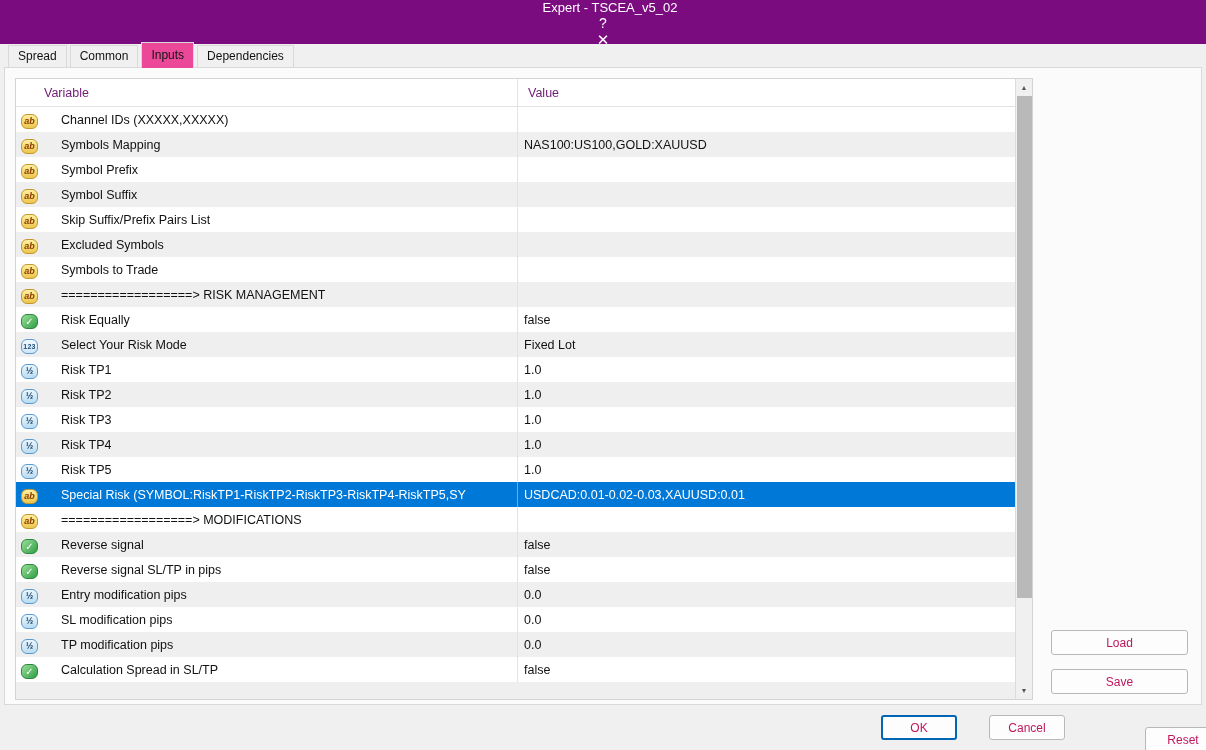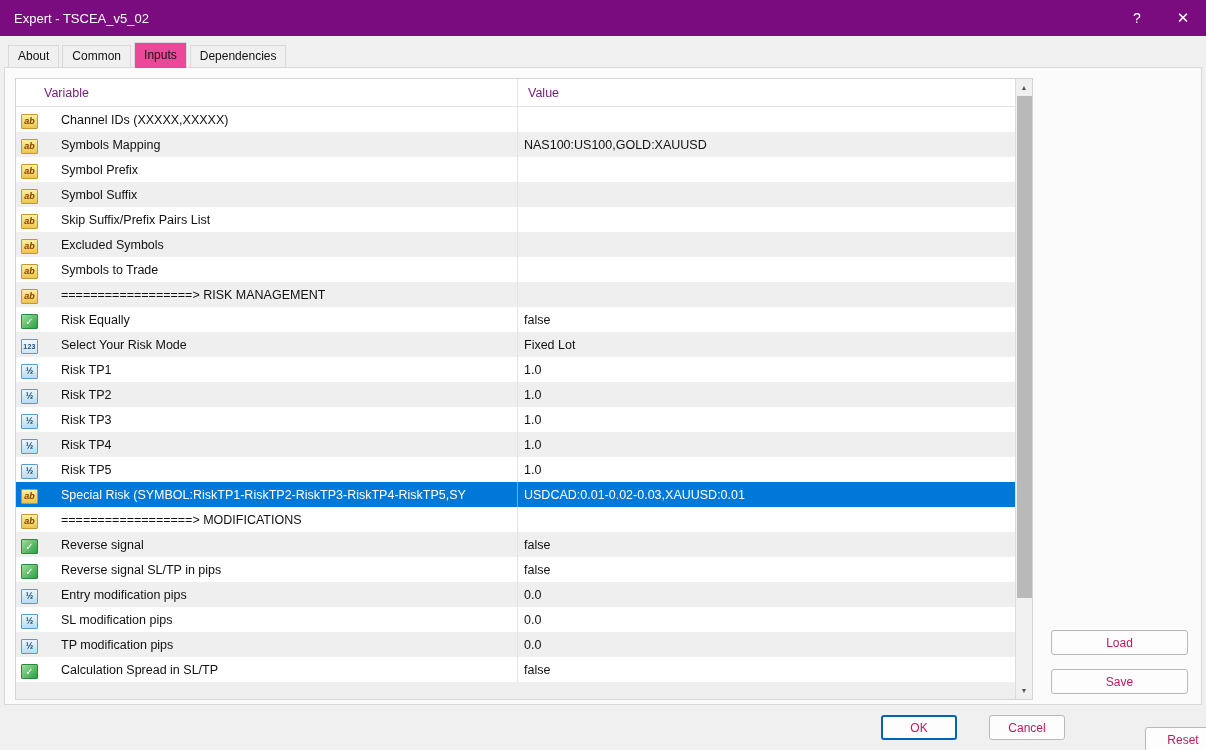--- a/index.html
+++ b/index.html
@@ -3,22 +3,22 @@
 <meta charset="utf-8">
 <style>
   * { margin:0; padding:0; box-sizing:border-box; }
   html,body { width:1206px; height:750px; overflow:hidden; }
   body { font-family:"Liberation Sans","DejaVu Sans",sans-serif; background:#f0f0f0; color:#111; }
   :root { --titlebar:#7a0c80; --selection:#0078d7; --altrow:#efefef; }
 
   .window { position:relative; width:1206px; height:750px; background:#f0f0f0; }
 
   
-  .titlebar { position:absolute; top:0; left:0; width:100%; height:36px; background:var(--titlebar);
-              display:flex; align-items:center; color:#fff; }
+  .titlebar { position:absolute; top:0; left:0; width:100%; height:44px; background:var(--titlebar);
+              display:flex; align-items:center; color:#fff;flex-direction:column; }
   .titlebar .title { flex:1; padding-left:14px; font-size:13px; }
   .tb-btn { width:46px; height:36px; display:flex; align-items:center; justify-content:center;
             font-size:14px; cursor:default; color:#fff; }
   .tb-btn.close { font-size:15px; }
 
   
   .tabstrip { position:absolute; top:36px; left:0; width:100%; height:31px;
               display:flex; align-items:flex-end; padding-left:8px; gap:3px; }
   .tab { background:#f0f0f0; border:1px solid #d9d9d9; border-bottom:none; height:22px;
          padding:3px 9px 0 9px; font-size:12px; z-index:1; white-space:nowrap; }
@@ -42,21 +42,21 @@
   .thead .valcell { padding-left:10px; }
 
   .tbody { width:999px; }
   .trow { display:flex; height:25px; align-items:stretch; background:#fff; font-size:12.5px; }
   .trow.alt { background:var(--altrow); }
   .trow.selected { background:var(--selection); color:#fff; }
   .trow.selected .varcell { border-right-color:rgba(255,255,255,.4); }
   .vtext { margin-left:17px; overflow:hidden; white-space:nowrap; }
 
   
-  .ticon { width:17px; min-width:17px; height:15px; border-radius:1px; margin:4px 6px 0 5px;
+  .ticon { width:17px; min-width:17px; height:15px; border-radius:6px; margin:4px 6px 0 5px;
            display:inline-flex; align-items:center; justify-content:center; font-weight:bold;
            align-self:center; line-height:1; }
   .ticon-string { background:linear-gradient(#ffefa0,#ecc64d); border:1px solid #c6972c;
                   color:#8a4000; font-size:9px; font-style:italic; }
   .ticon-bool   { background:linear-gradient(135deg,#9adf9a,#2f9e44); border:1px solid #2a8a3c;
                   color:#fff; font-size:10px; }
   .ticon-int    { background:linear-gradient(#f2f9ff,#cfe6f7); border:1px solid #5b9bd5;
                   color:#1f4e79; font-size:7px; letter-spacing:.2px; }
   .ticon-double { background:linear-gradient(#eaf6fd,#b9dcf0); border:1px solid #5b9bd5;
                   color:#173f66; font-size:9px; }
@@ -87,21 +87,21 @@
 
 <div class="window">
 
   <div class="titlebar">
     <span class="title">Expert - TSCEA_v5_02</span>
     <div class="tb-btn">?</div>
     <div class="tb-btn close">✕</div>
   </div>
 
   <div class="tabstrip">
-    <div class="tab">About</div>
+    <div class="tab">Spread</div>
     <div class="tab">Common</div>
     <div class="tab active">Inputs</div>
     <div class="tab">Dependencies</div>
   </div>
 
   <div class="panel">
     <div class="table">
       <div class="thead">
         <div class="varcell hcell">Variable</div>
         <div class="valcell hcell">Value</div>

